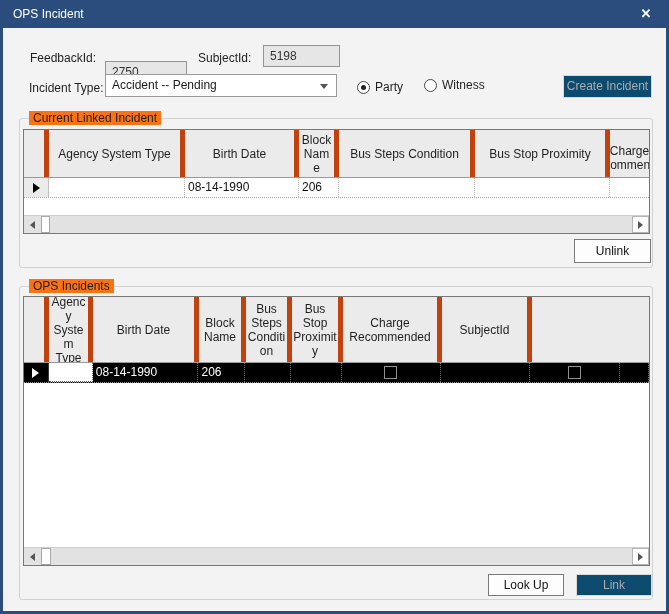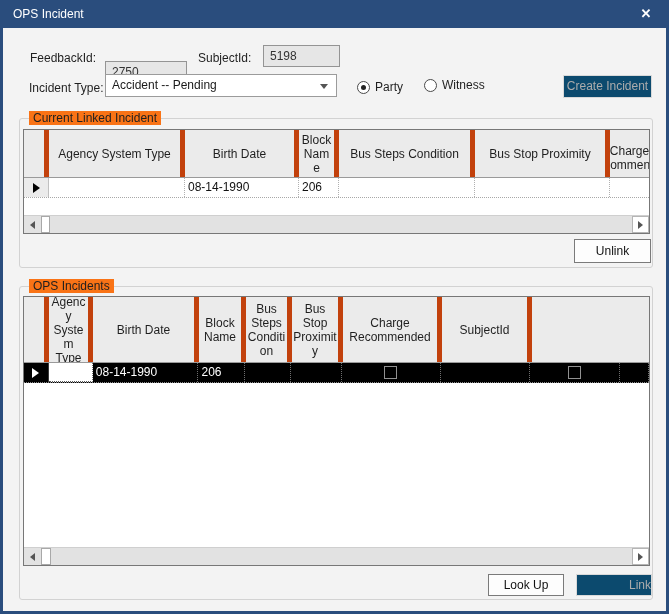--- a/index.html
+++ b/index.html
@@ -73,21 +73,21 @@
   .g2-head { height:66px; }
   .g2-row { height:20px; background:#000; border-bottom:1px dotted #8a8a8a; }
   .g2-row .dc { color:#fff; border-right:1px dotted #6f6f6f; }
   .g2-row .rowsel { background:#000; border-right:1px solid #3a3a3a; }
   .g2-c1 { width:44px; } .g2-c2 { width:106px; } .g2-c3 { width:47px; }
   .g2-c4 { width:46px; padding:0; } .g2-c5 { width:51px; padding:0; }
   .g2-c6 { width:99px; } .g2-c7 { width:90px; } .g2-c8 { width:90px; }
   .g2-c9 { width:29px; border-right:none; }
   .cell-edit { background:#ffffff; border-bottom:1px dotted #555; }
   .btn-lookup { left:468px; top:287px; width:76px; height:22px; }
-  .btn-link   { left:556px; top:287px; width:76px; height:22px;text-align:right; }
+  .btn-link   { left:556px; top:287px; width:76px; height:22px; }
   .sb2-thumb { left:17px; width:10px; }
 </style>
 </head>
 <body>
 
 <div class="window">
 
   <div class="titlebar">
     <div class="title-text">OPS Incident</div>
     <div class="close-btn">✕</div>

